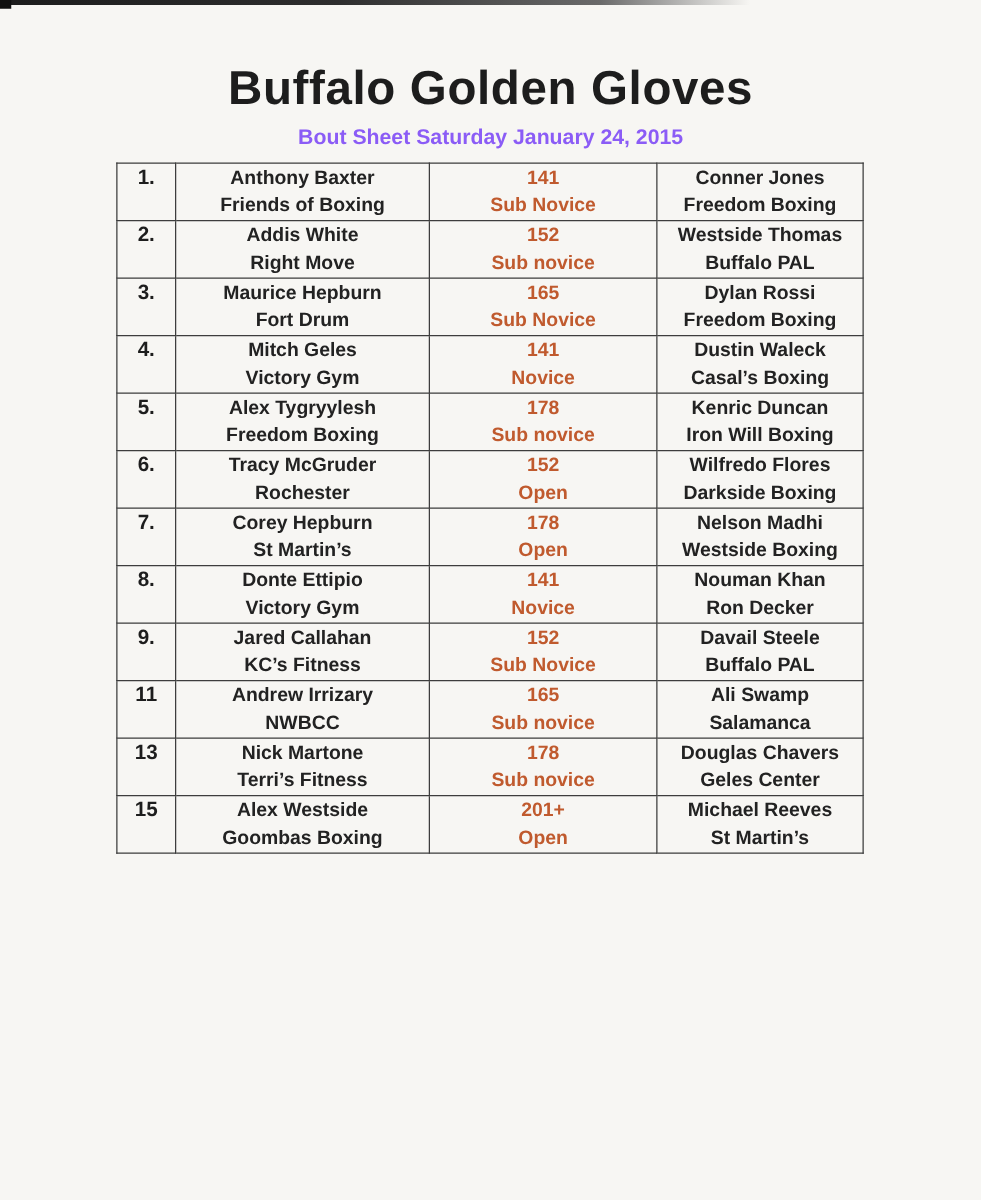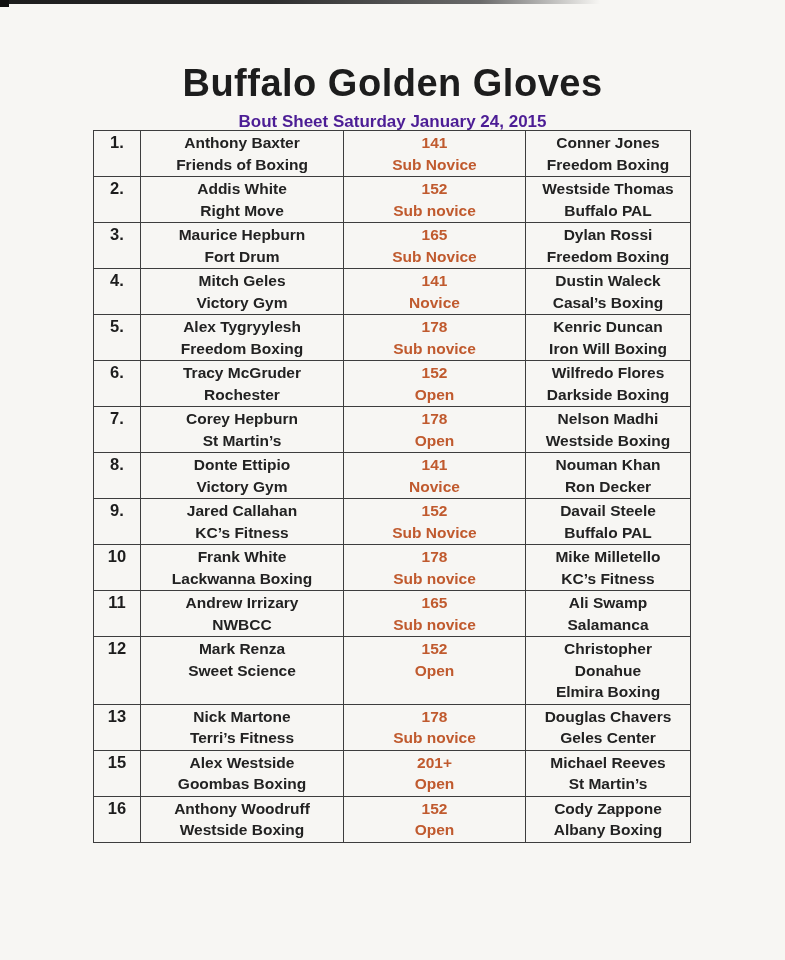--- a/index.html
+++ b/index.html
@@ -14,33 +14,33 @@
   }
   
   .scan-edge-top {
     position: absolute; top: 0; left: 0;
     width: 600px; height: 4px;
     background: linear-gradient(to right, #1c1c1c 0%, #2e2e2e 45%, #6a6a6a 80%, rgba(120,120,120,0) 100%);
   }
   .scan-blob {
     position: absolute; top: 0; left: 0; width: 9px; height: 7px; background: #101010;
   }
-  .doc-header { padding-top: 50px; text-align: center; color: #1d1d1d; margin-top: 12px; }
+  .doc-header { padding-top: 50px; text-align: center; color: #1d1d1d; }
   .doc-title {
     margin: 0;
     font-size: 38px;
     font-weight: bold;
     letter-spacing: 0.5px;
     color: #1d1d1d;
   }
   .doc-subtitle {
     margin: 7px 0 0 0;
     font-size: 17px;
     font-weight: bold;
-    color: #4c1d95;
+    color: #8b5cf6;
   }
   table.bout-table {
     position: absolute;
     left: 93px; top: 130px;
     width: 597px;
     border-collapse: collapse;
     table-layout: fixed;
   }
   .bout-table td {
     border: 1.5px solid #3d3d3d;
@@ -211,66 +211,35 @@
         <td class="weight-cell">
           <div class="cell-line">152</div>
           <div class="cell-line">Sub Novice</div>
         </td>
         <td>
           <div class="cell-line">Davail Steele</div>
           <div class="cell-line">Buffalo PAL</div>
         </td>
       </tr>
       <tr>
-        <td class="num-cell">10</td>
-        <td>
-          <div class="cell-line">Frank White</div>
-          <div class="cell-line">Lackwanna Boxing</div>
-        </td>
-        <td class="weight-cell">
-          <div class="cell-line">178</div>
-          <div class="cell-line">Sub novice</div>
-        </td>
-        <td>
-          <div class="cell-line">Mike Milletello</div>
-          <div class="cell-line">KC’s Fitness</div>
-        </td>
-      </tr>
-      <tr>
         <td class="num-cell">11</td>
         <td>
           <div class="cell-line">Andrew Irrizary</div>
           <div class="cell-line">NWBCC</div>
         </td>
         <td class="weight-cell">
           <div class="cell-line">165</div>
           <div class="cell-line">Sub novice</div>
         </td>
         <td>
           <div class="cell-line">Ali Swamp</div>
           <div class="cell-line">Salamanca</div>
         </td>
       </tr>
       <tr>
-        <td class="num-cell">12</td>
-        <td>
-          <div class="cell-line">Mark Renza</div>
-          <div class="cell-line">Sweet Science</div>
-        </td>
-        <td class="weight-cell">
-          <div class="cell-line">152</div>
-          <div class="cell-line">Open</div>
-        </td>
-        <td>
-          <div class="cell-line">Christopher</div>
-          <div class="cell-line">Donahue</div>
-          <div class="cell-line">Elmira Boxing</div>
-        </td>
-      </tr>
-      <tr>
         <td class="num-cell">13</td>
         <td>
           <div class="cell-line">Nick Martone</div>
           <div class="cell-line">Terri’s Fitness</div>
         </td>
         <td class="weight-cell">
           <div class="cell-line">178</div>
           <div class="cell-line">Sub novice</div>
         </td>
         <td>
@@ -286,29 +255,14 @@
         </td>
         <td class="weight-cell">
           <div class="cell-line">201+</div>
           <div class="cell-line">Open</div>
         </td>
         <td>
           <div class="cell-line">Michael Reeves</div>
           <div class="cell-line">St Martin’s</div>
         </td>
       </tr>
-      <tr>
-        <td class="num-cell">16</td>
-        <td>
-          <div class="cell-line">Anthony Woodruff</div>
-          <div class="cell-line">Westside Boxing</div>
-        </td>
-        <td class="weight-cell">
-          <div class="cell-line">152</div>
-          <div class="cell-line">Open</div>
-        </td>
-        <td>
-          <div class="cell-line">Cody Zappone</div>
-          <div class="cell-line">Albany Boxing</div>
-        </td>
-      </tr>
     </tbody>
 </table>
 
 </body></html>

